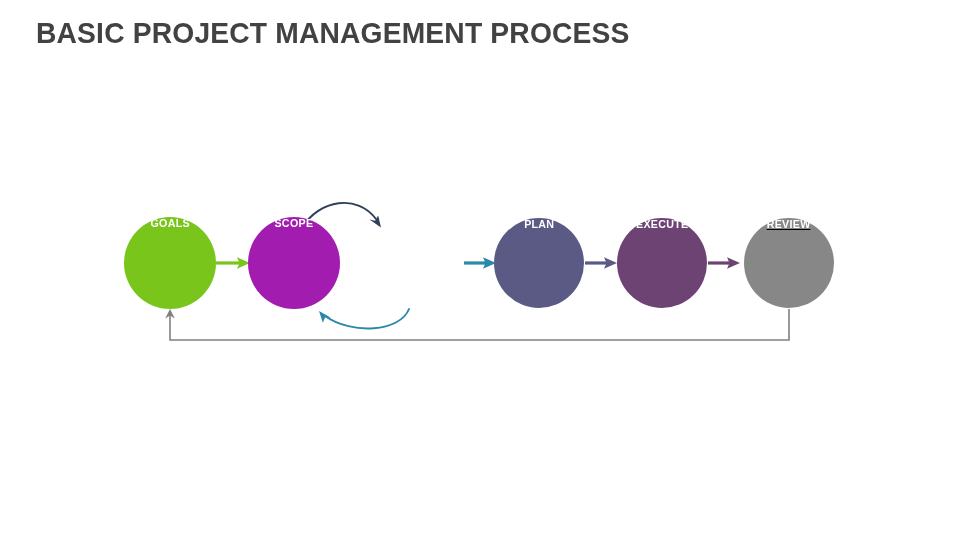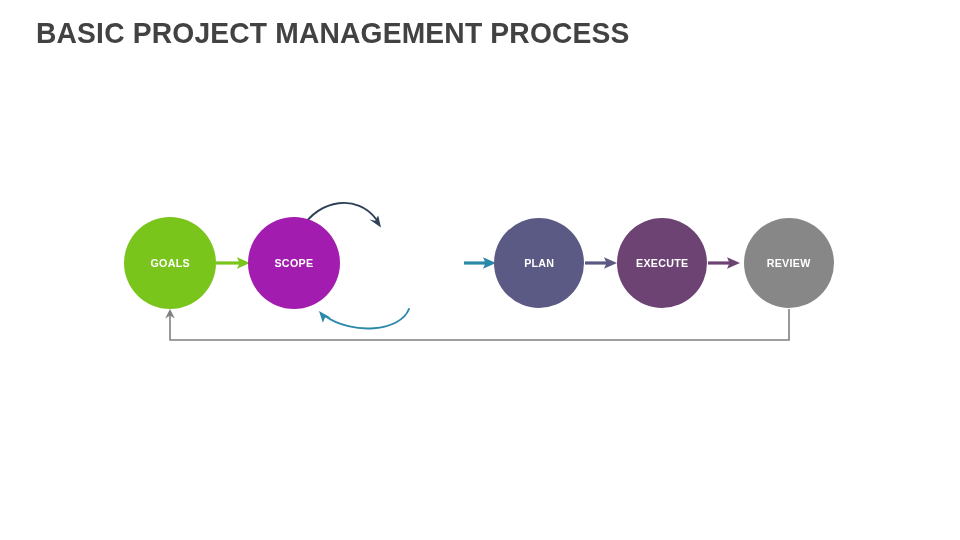--- a/index.html
+++ b/index.html
@@ -38,21 +38,20 @@
     position: absolute;
     left: 0;
     top: 0;
     width: 960px;
     height: 540px;
   }
   .node {
     position: absolute;
     border-radius: 50%;
     display: flex;
-    align-items: center;
     justify-content: center;
     box-sizing: border-box;
   }
   .node-label {
     color: #ffffff;
     font-family: "Liberation Sans", sans-serif;
     font-weight: bold;
     font-size: 11.5px;
     letter-spacing: 0.3px;
     text-align: center;
@@ -112,17 +111,17 @@
   </div>
   <div class="node" id="node-scope" style="left: 248px; top: 217px; width: 92px; height: 92px; background: #a21caf;">
     <span class="node-label">SCOPE</span>
   </div>
   <div class="node" id="node-execute" style="left: 617px; top: 218px; width: 90px; height: 90px; background: rgb(109, 67, 116);">
     <span class="node-label">EXECUTE</span>
   </div>
   <div class="node" id="node-plan" style="left: 494px; top: 218px; width: 90px; height: 90px; background: rgb(91, 90, 132);">
     <span class="node-label">PLAN</span>
   </div>
-  <div class="node" id="node-review" style="left: 744px; top: 218px; width: 90px; height: 90px; background: rgb(135, 135, 135);">
+  <div class="node" id="node-review" style="left: 744px; top: 218px; width: 90px; height: 90px; background: rgb(135, 135, 135); text-decoration: underline;">
     <span class="node-label">REVIEW</span>
   </div>
 
 </div>
 
 </body></html>

